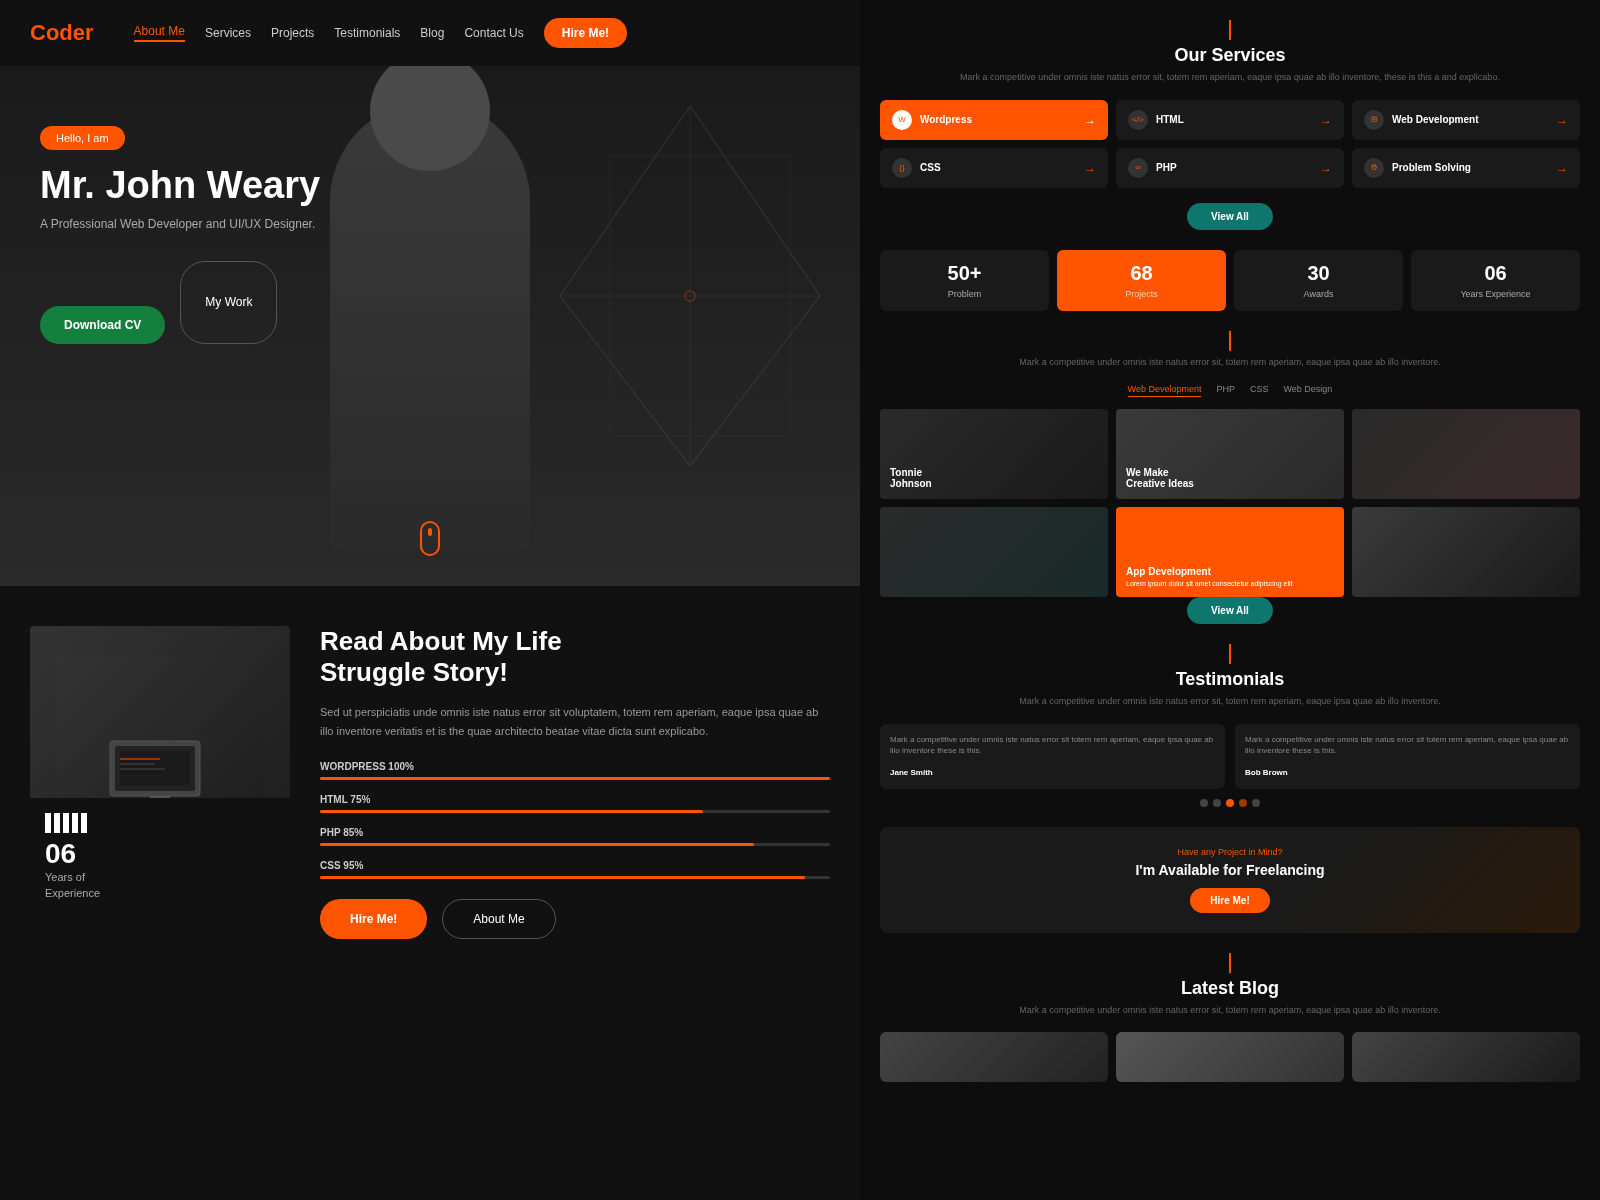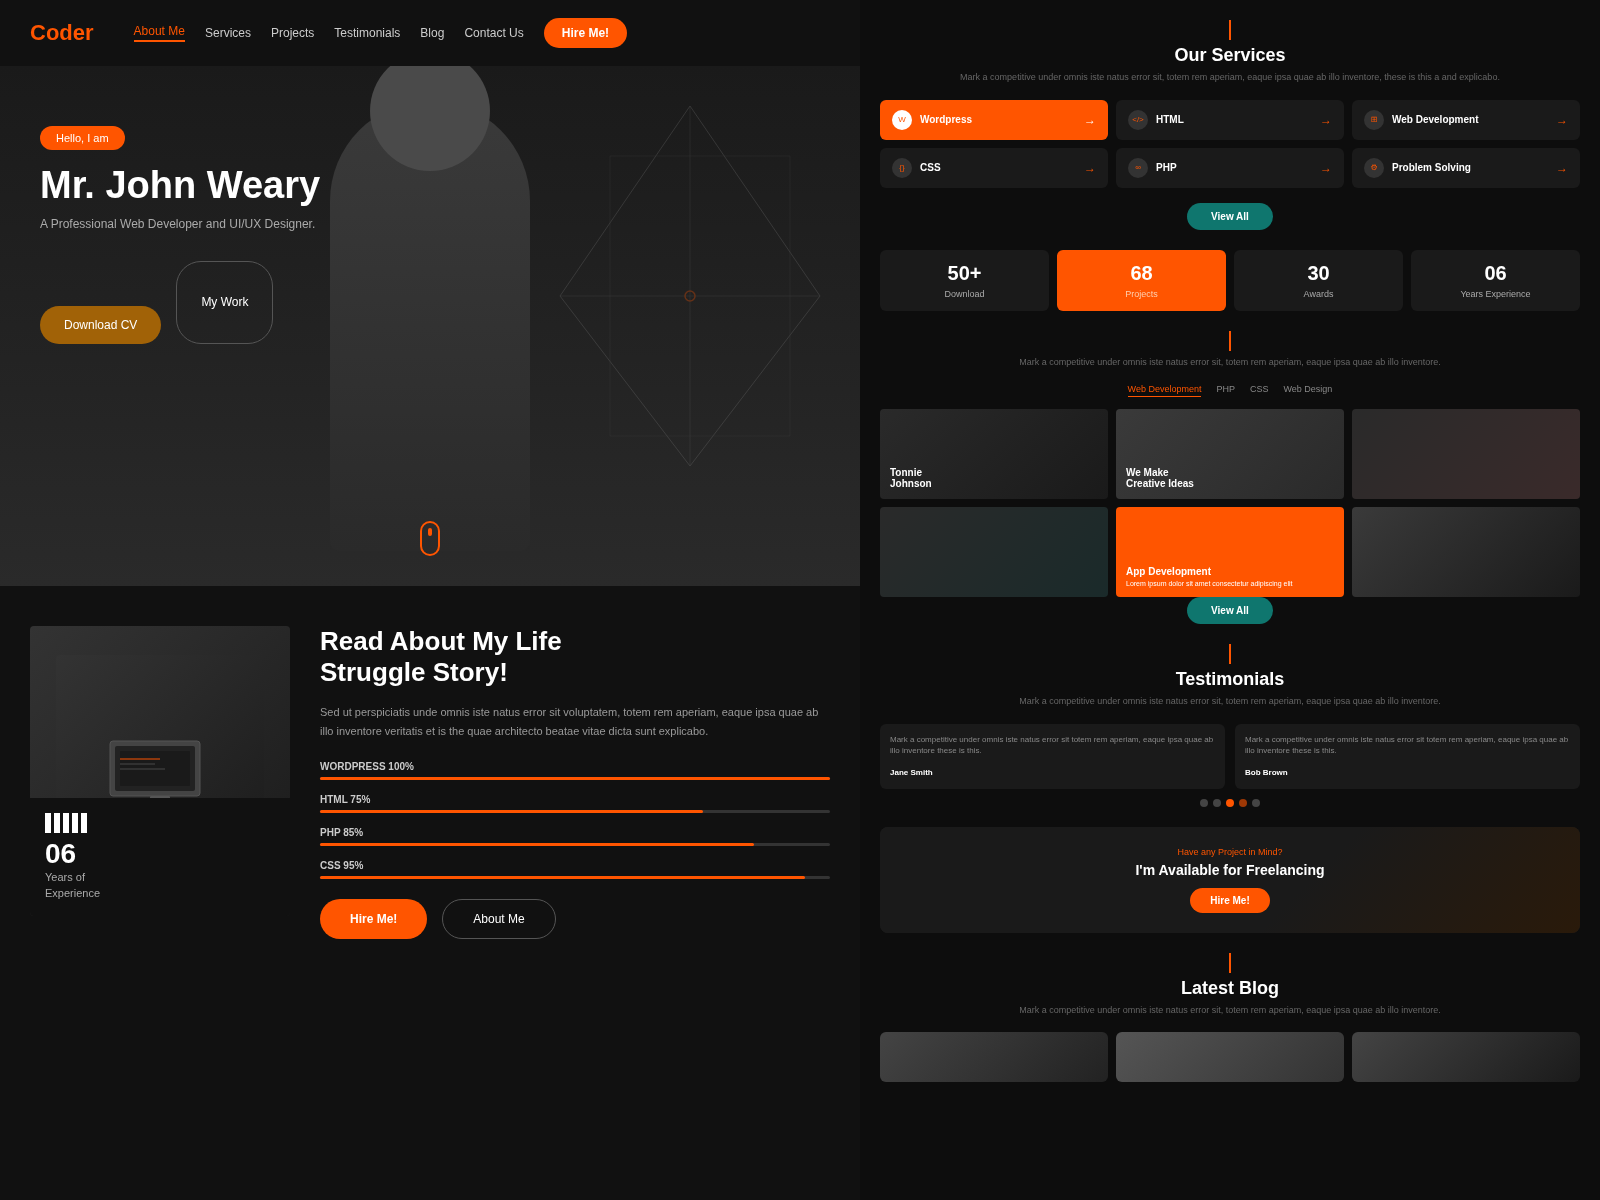--- a/index.html
+++ b/index.html
@@ -138,28 +138,28 @@
     .hero-subtitle {
       font-size: 12px;
       color: #aaa;
       margin-bottom: 30px;
     }
     .hero-buttons {
       display: flex;
       gap: 15px;
     }
     .btn-download {
-      background: #a16207;
+      background: #15803d;
       color: #fff;
       border: none;
       padding: 12px 24px;
       border-radius: 25px;
       font-size: 12px;
       cursor: pointer;
-      font-weight: 400;
+      font-weight: 700;
       margin-top: 45px;
     }
     .btn-work {
       background: transparent;
       color: #fff;
       border: 1px solid #555;
       padding: 12px 24px;
       border-radius: 25px;
       font-size: 12px;
       cursor: pointer;
@@ -835,21 +835,21 @@
           </div>
           <span class="service-arrow">→</span>
         </div>
       </div>
       <button class="view-all-btn">View All</button>
     </div>
 
     <div class="stats-row">
       <div class="stat-card">
         <div class="stat-num">50+</div>
-        <div class="stat-label">Download</div>
+        <div class="stat-label">Problem</div>
       </div>
       <div class="stat-card active">
         <div class="stat-num">68</div>
         <div class="stat-label">Projects</div>
       </div>
       <div class="stat-card">
         <div class="stat-num">30</div>
         <div class="stat-label">Awards</div>
       </div>
       <div class="stat-card">

